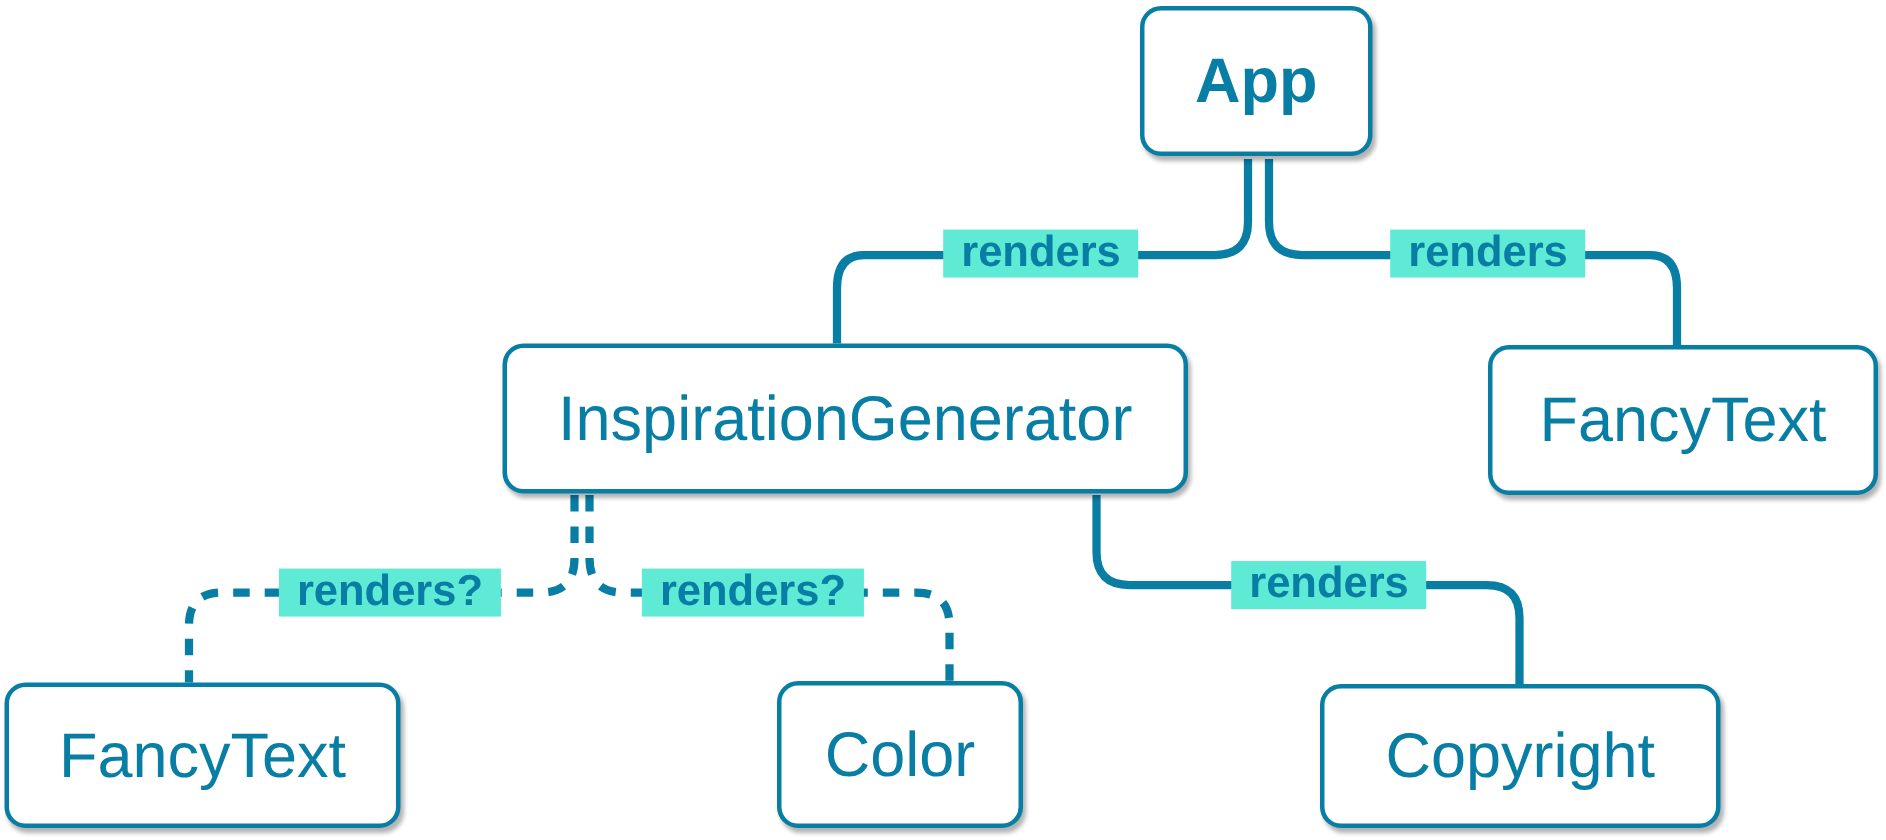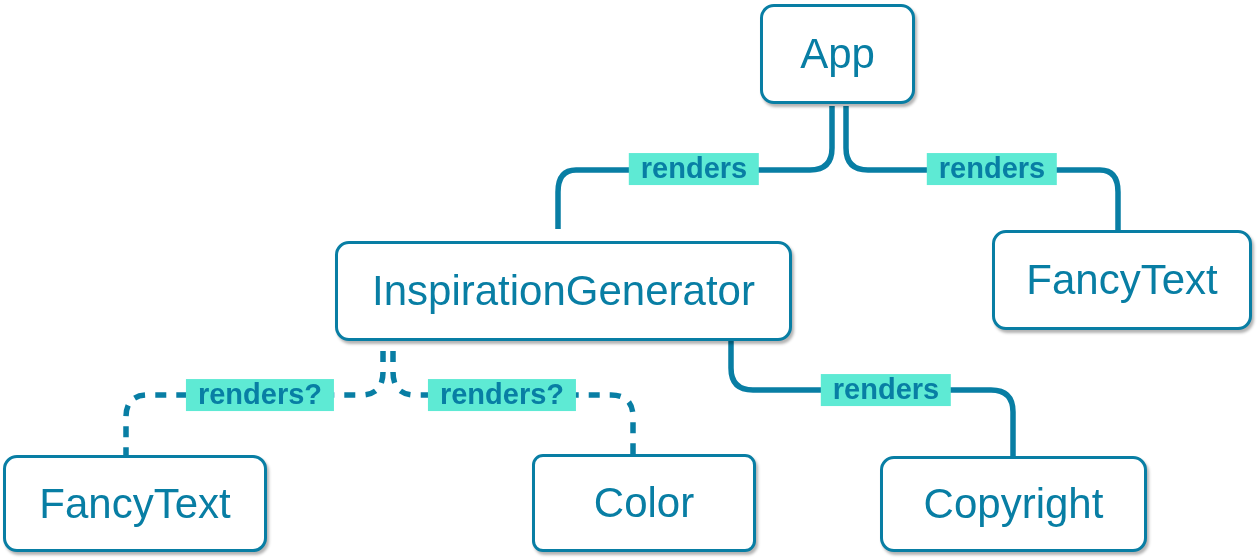--- a/index.html
+++ b/index.html
@@ -59,25 +59,25 @@
     justify-content: center;
     z-index: 3;
   }
   .node .node-label {
     color: var(--accent);
     font-size: 42px;
     line-height: 1;
     white-space: nowrap;
   }
   
-  .node-app            { left: 760px; top: 4px;   width: 155px; height: 100px; }
-  .node-ig             { left: 335px; top: 229px; width: 457px; height: 100px; margin-top: 12px; }
+  .node-app            { left: 760px; top: 4px;   width: 155px; height: 100px; font-weight: bold; }
+  .node-ig             { left: 335px; top: 229px; width: 457px; height: 100px; }
   .node-fancy-top      { left: 992px; top: 230px; width: 260px; height: 100px; }
   .node-fancy-bottom   { left: 3px;   top: 455px; width: 264px; height: 97px; }
-  .node-color          { left: 532px; top: 454px; width: 224px; height: 98px; border-radius: 11px; }
+  .node-color          { left: 518px; top: 454px; width: 164px; height: 98px; }
   .node-copyright      { left: 880px; top: 456px; width: 267px; height: 96px; }
   
   .lbl-app-ig          { left: 694px;  top: 169px; }
   .lbl-app-fancy       { left: 992px;  top: 169px; }
   .lbl-ig-fancy        { left: 260px;  top: 395px; }
   .lbl-ig-color        { left: 502px;  top: 395px; }
   .lbl-ig-copyright    { left: 886px;  top: 390px; }
 </style>
 </head>
 <body>

